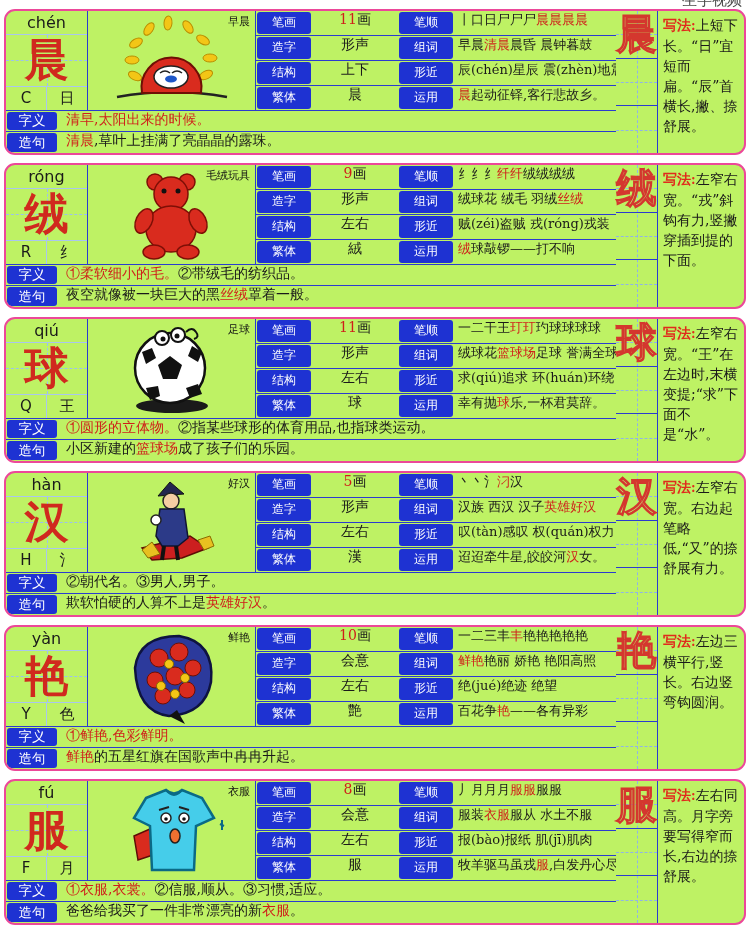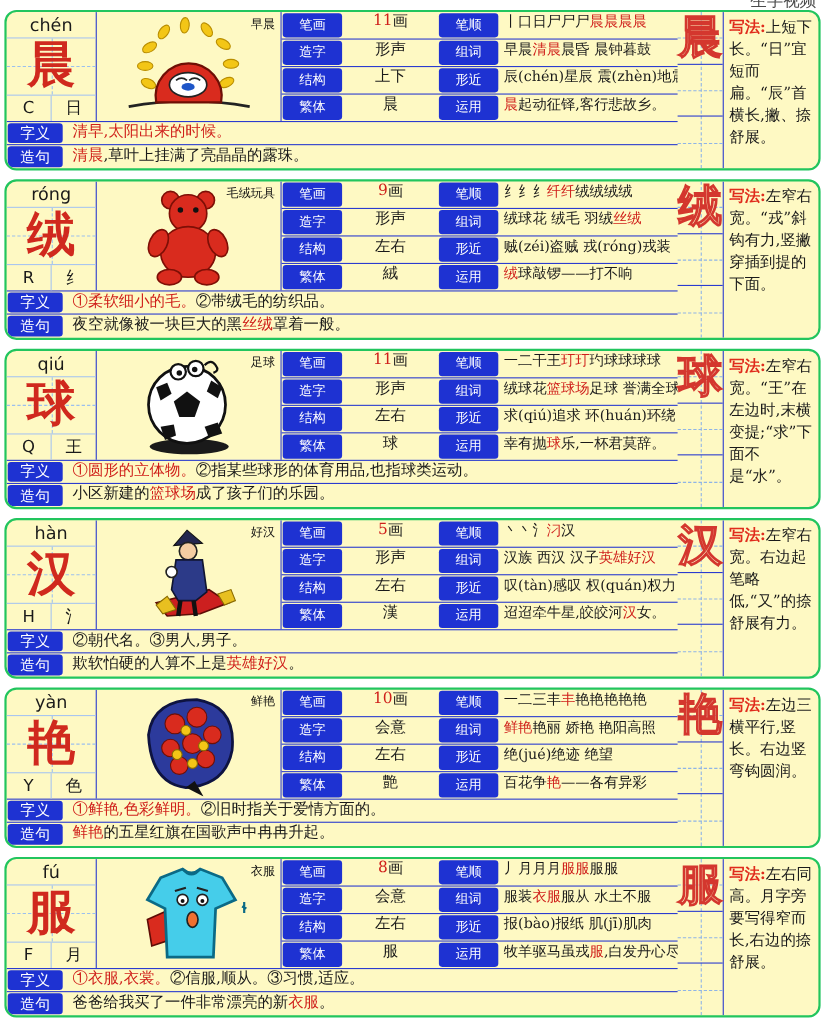--- a/index.html
+++ b/index.html
@@ -1,22 +1,22 @@
 <!DOCTYPE html>
 <html><head>
 <meta charset="utf-8">
 <style>
   html,body{margin:0;padding:0;background:#fff;}
   body{width:750px;height:933px;overflow:hidden;position:relative;
        font-family:"DejaVu Serif","Liberation Serif",serif;color:#1a1a1a;}
   .page{position:relative;width:750px;height:933px;padding-top:9px;box-sizing:border-box;}
   .corner-note{position:absolute;top:-9px;right:8px;font-size:15px;color:#4a4a4a;
        font-family:"DejaVu Sans","Liberation Sans",sans-serif;}
-  .card{width:742px;height:146px;margin:0 4px 8px 4px;border:2px solid #22c55e;border-radius:11px;
-       display:flex;box-sizing:border-box;background:#fef9c3;overflow:hidden;}
+  .card{width:742px;height:146px;margin:0 4px 8px 4px;border:2px solid #ec4899;border-radius:11px;
+       display:flex;box-sizing:border-box;background:#bef264;overflow:hidden;}
   .card-main{flex:1;display:flex;flex-direction:column;min-width:0;}
   .main-top{display:flex;height:100px;border-bottom:1.5px solid #2b3ccf;}
   
   .col-left{width:82px;display:flex;flex-direction:column;border-right:1.5px solid #2b3ccf;box-sizing:border-box;}
   .pinyin{height:23px;line-height:23px;text-align:center;font-size:16px;
        font-family:"DejaVu Sans","Liberation Sans",sans-serif;border-bottom:1px solid #a9c6ef;}
   .bigchar{flex:1;position:relative;display:flex;align-items:center;justify-content:center;
        font-size:44px;font-weight:bold;color:#d0291e;line-height:1;}
   .bigchar::before{content:"";position:absolute;left:50%;top:0;bottom:0;border-left:1px dashed #9cc0ee;}
   .bigchar::after{content:"";position:absolute;top:50%;left:0;right:0;border-top:1px dashed #9cc0ee;}
@@ -50,21 +50,21 @@
        display:flex;flex-direction:column;position:relative;flex-shrink:0;}
   .col-practice::before{content:"";position:absolute;left:50%;top:0;bottom:0;border-left:1px dashed #8fb4e6;}
   .pcell{flex:1;position:relative;display:flex;align-items:center;justify-content:center;}
   .pcell + .pcell{border-top:1px solid #2b3ccf;}
   .pcell::after{content:"";position:absolute;top:50%;left:0;right:0;border-top:1px dashed #8fb4e6;}
   .practice-char{font-size:40px;font-weight:bold;color:#d4372e;line-height:1;position:relative;z-index:1;
        -webkit-text-stroke:1.2px #d4372e;-webkit-text-fill-color:rgba(255,255,255,0.15);}
   
   .col-xiefa{width:86px;box-sizing:border-box;padding:4px 5px 2px 5px;font-size:14px;line-height:1.43;
        flex-shrink:0;}
-  .xiefa-label{color:#e02b1c;font-weight:bold;}
+  .xiefa-label{color:#e02b1c;font-weight:bold;font-family:Liberation Serif, serif;}
   .red{color:#cf1f1a;}
   .blk{color:#1a1a1a;}
   .art svg{display:block;}
 </style>
 </head>
 <body>
 
 <div class="page">
   <div class="corner-note">生字视频</div>
   <div id="entries">
@@ -543,21 +543,20 @@
                   <span class="red">艳</span>
                   <span class="blk">——各有异彩</span>
                 </div>
           </div>
         </div>
       </div>
       <div class="row-extra ziyi">
         <div class="rlabel">字义</div>
         <div class="rtext">
               <span class="red">①鲜艳,色彩鲜明。</span>
-              <span class="blk">②旧时指关于爱情方面的。</span>
             </div>
       </div>
       <div class="row-extra zaoju">
         <div class="rlabel">造句</div>
         <div class="rtext">
               <span class="red">鲜艳</span>
               <span class="blk">的五星红旗在国歌声中冉冉升起。</span>
             </div>
       </div>
     </div>

